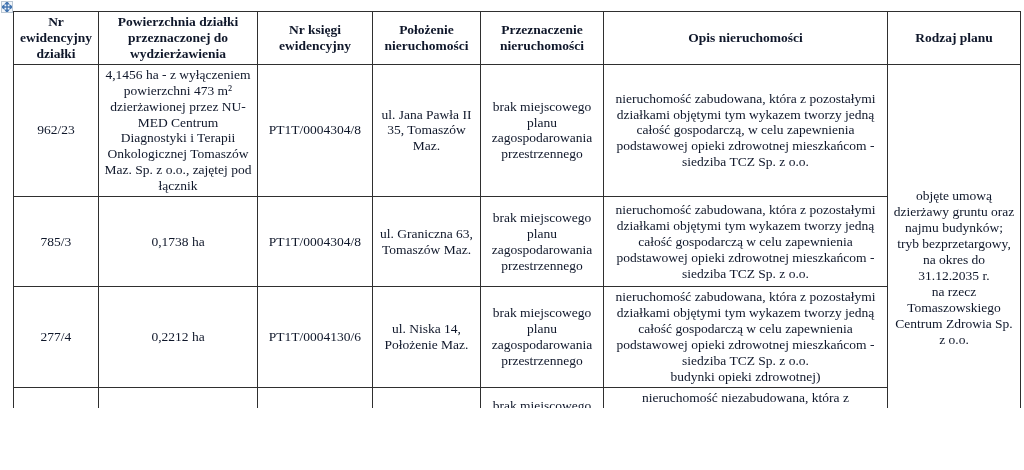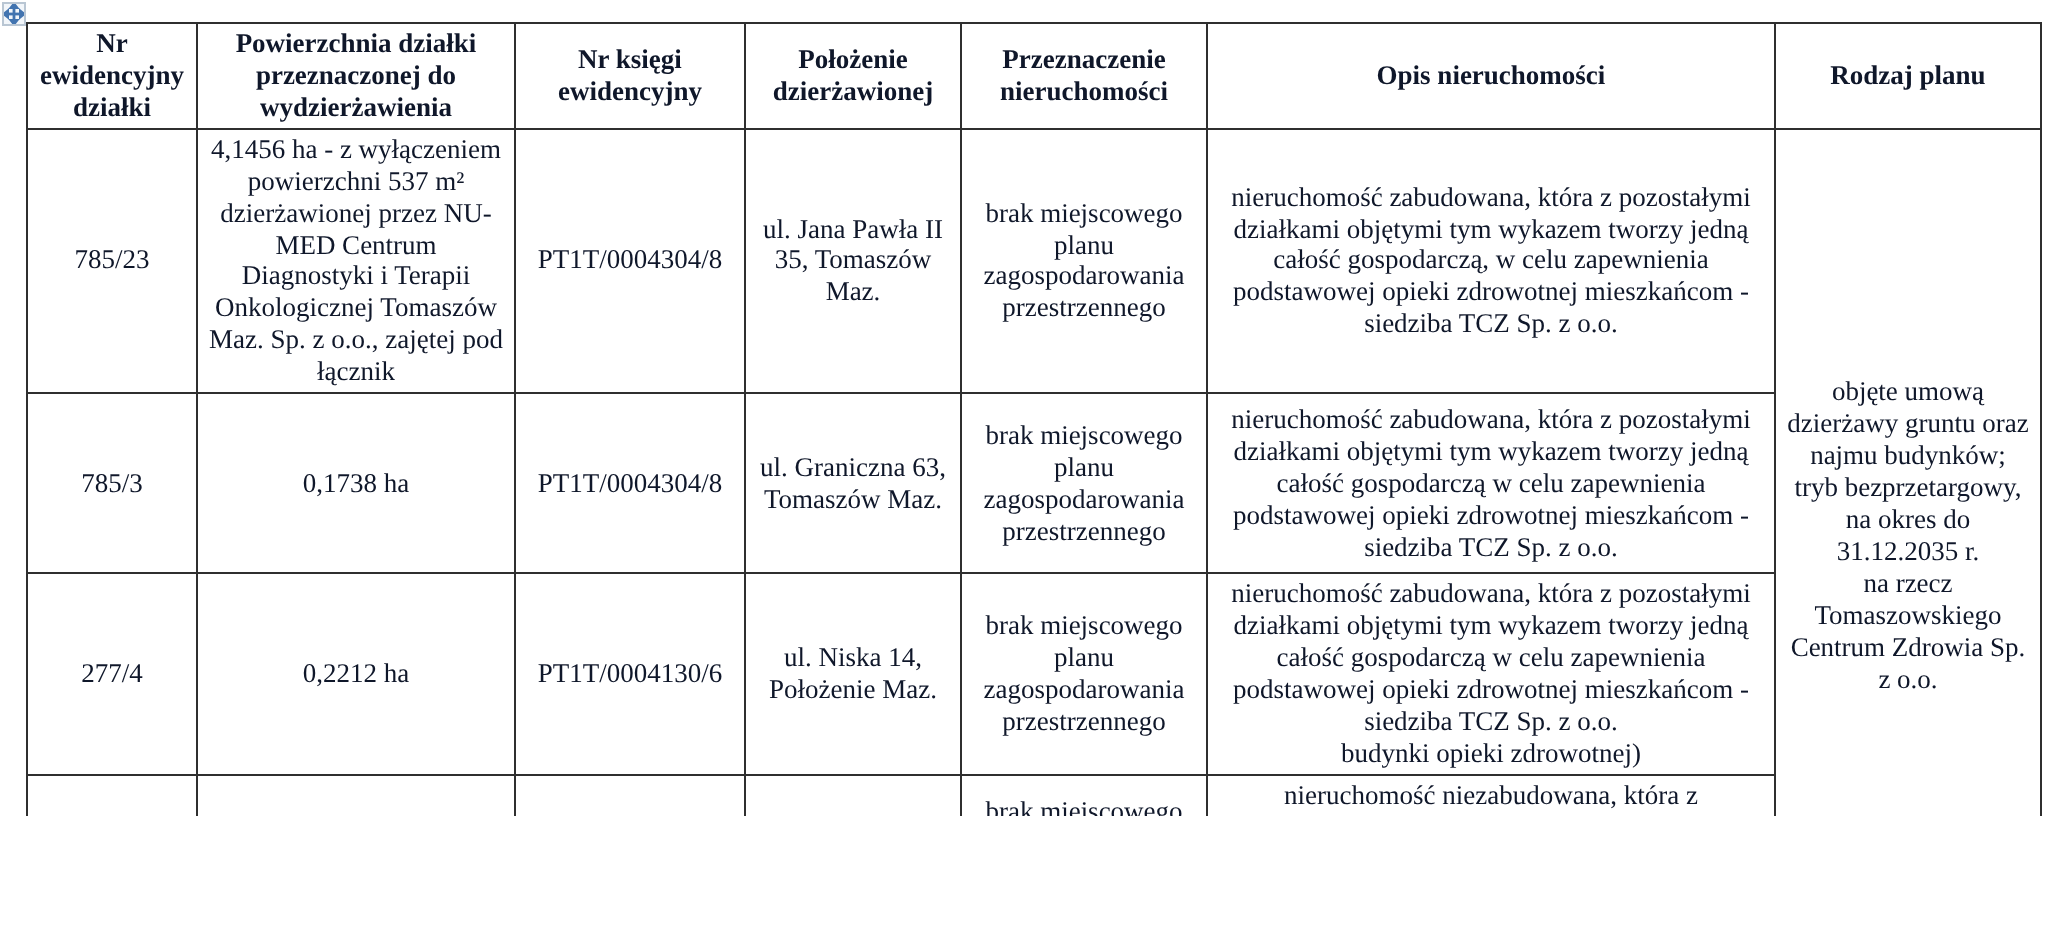--- a/index.html
+++ b/index.html
@@ -98,28 +98,28 @@
       <col style="width:108px">
       <col style="width:123px">
       <col style="width:284px">
       <col style="width:133px">
     </colgroup>
     <tbody>
         <tr class="hdr">
       <th>Nr ewidencyjny działki</th>
       <th>Powierzchnia działki przeznaczonej do wydzierżawienia</th>
       <th>Nr księgi ewidencyjny</th>
-      <th>Położenie dzierżawionej</th>
+      <th>Położenie nieruchomości</th>
       <th>Przeznaczenie nieruchomości</th>
       <th>Opis nieruchomości</th>
       <th>Rodzaj planu</th>
     </tr>
     <tr class="row-0">
-      <td>785/23</td>
-      <td>4,1456 ha - z wyłączeniem powierzchni 537 m² dzierżawionej przez NU-MED Centrum Diagnostyki i Terapii Onkologicznej Tomaszów Maz. Sp. z o.o., zajętej pod łącznik</td>
+      <td>962/23</td>
+      <td>4,1456 ha - z wyłączeniem powierzchni 473 m² dzierżawionej przez NU-MED Centrum Diagnostyki i Terapii Onkologicznej Tomaszów Maz. Sp. z o.o., zajętej pod łącznik</td>
       <td>PT1T/0004304/8</td>
       <td>ul. Jana Pawła II 35, Tomaszów Maz.</td>
       <td>brak miejscowego planu zagospodarowania przestrzennego</td>
       <td class="pre">nieruchomość zabudowana, która z pozostałymi działkami objętymi tym wykazem tworzy jedną całość gospodarczą, w celu zapewnienia podstawowej opieki zdrowotnej mieszkańcom - siedziba TCZ Sp. z o.o.</td>
       <td class="pre" rowspan="4">objęte umową dzierżawy gruntu oraz najmu budynków;
 tryb bezprzetargowy,
 na okres do 31.12.2035 r.
 na rzecz Tomaszowskiego Centrum Zdrowia Sp. z o.o.</td>
     </tr>
     <tr class="row-1">

